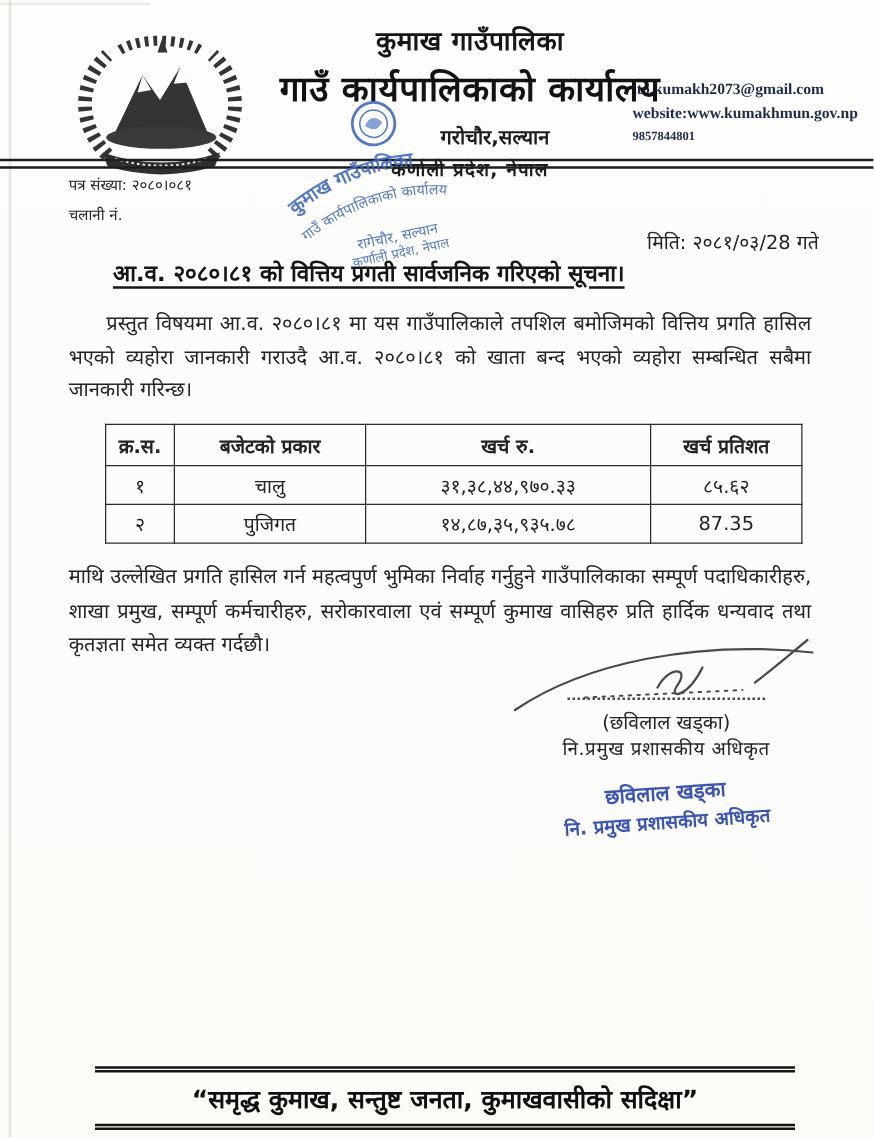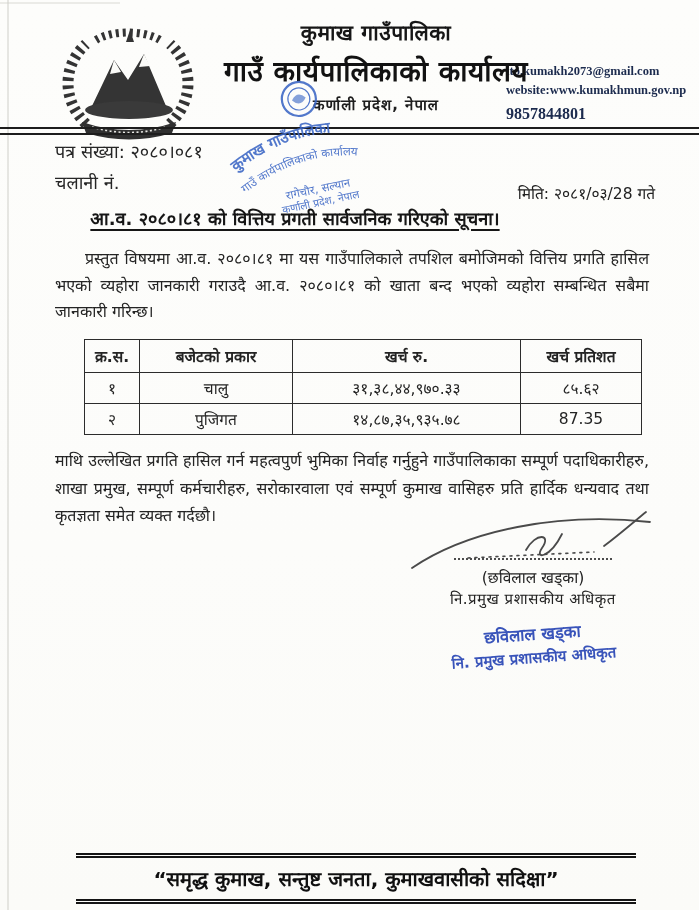--- a/index.html
+++ b/index.html
@@ -14,29 +14,29 @@
   
   .emblem{position:absolute;left:52px;top:26px;width:152px;height:118px;}
   .head-center{position:absolute;left:196px;top:18px;width:360px;text-align:center;z-index:1;}
   .muni-name{font-size:21px;font-weight:600;color:#161616;letter-spacing:.5px;}
   .office-name{font-size:28px;font-weight:700;color:#121212;margin-top:5px;letter-spacing:.5px;}
   .office-addr{font-size:16px;font-weight:600;color:#1d1d1d;margin-top:9px;padding-left:40px;}
   .office-prov{font-size:15px;font-weight:600;color:#1d1d1d;margin-top:5px;letter-spacing:1px;}
   .contact{position:absolute;left:506px;top:62px;width:190px;
     font-family:"Liberation Serif",serif;font-weight:700;color:#1c2b4e;
     font-size:12.5px;line-height:1.55;}
-  .contact .phone{font-size:16px;margin-top:1px;}
+  .contact .phone{font-size:10px;margin-top:1px;}
 
   .stamp-wrap{position:absolute;left:208px;top:72px;width:200px;height:140px;
     transform:rotate(-12deg);opacity:.88;z-index:3;}
 
   .rule{position:absolute;left:0;top:127px;width:699px;height:4px;
     border-top:2px solid #1d1d1d;border-bottom:2px solid #1d1d1d;z-index:2;}
 
-  .ref{position:absolute;left:55px;top:139px;font-size:18px;color:#262626;z-index:1;}
+  .ref{position:absolute;left:55px;top:139px;font-size:12px;color:#262626;z-index:1;}
   .ref .line2{margin-top:7px;}
   .date-line{position:absolute;right:44px;top:182px;font-size:15.5px;color:#222;}
 
   .subject{position:absolute;left:0;top:206px;width:590px;text-align:center;
     font-size:18px;font-weight:700;color:#161616;
     text-decoration:underline;text-underline-offset:4px;text-decoration-thickness:1.5px;}
 
   .para{position:absolute;left:55px;width:594px;margin:0;
     font-size:16px;line-height:26.5px;text-align:justify;color:#242424;}
   .p1{top:246px;text-indent:30px;}
@@ -81,20 +81,21 @@
     <path d="M92 28 L98 40 L87 41 Z" fill="#fbfbf8"></path>
     <ellipse cx="77" cy="84" rx="44" ry="9" fill="#3a3a3a"></ellipse>
     <path d="M30 96 Q77 112 124 96 L120 107 Q77 120 34 107 Z" fill="#303030"></path>
     <path d="M40 101 Q77 112 114 101" stroke="#e8e8e4" stroke-width="1.6" fill="none" stroke-dasharray="2 2.5"></path>
     <path d="M74 16 l4 -12 l4 12 z" fill="#343434"></path>
   </svg>
 
   <div class="head-center">
     <div class="muni-name">कुमाख गाउँपालिका</div>
     <div class="office-name">गाउँ कार्यपालिकाको कार्यालय</div>
+    <div class="office-addr">गरोचौर,सल्यान</div>
     <div class="office-prov">कर्णाली प्रदेश, नेपाल</div>
   </div>
 
   <div class="contact">
     <div>ito.kumakh2073@gmail.com</div>
     <div>website:www.kumakhmun.gov.np</div>
     <div class="phone">9857844801</div>
   </div>
 
   <div class="stamp-wrap">

